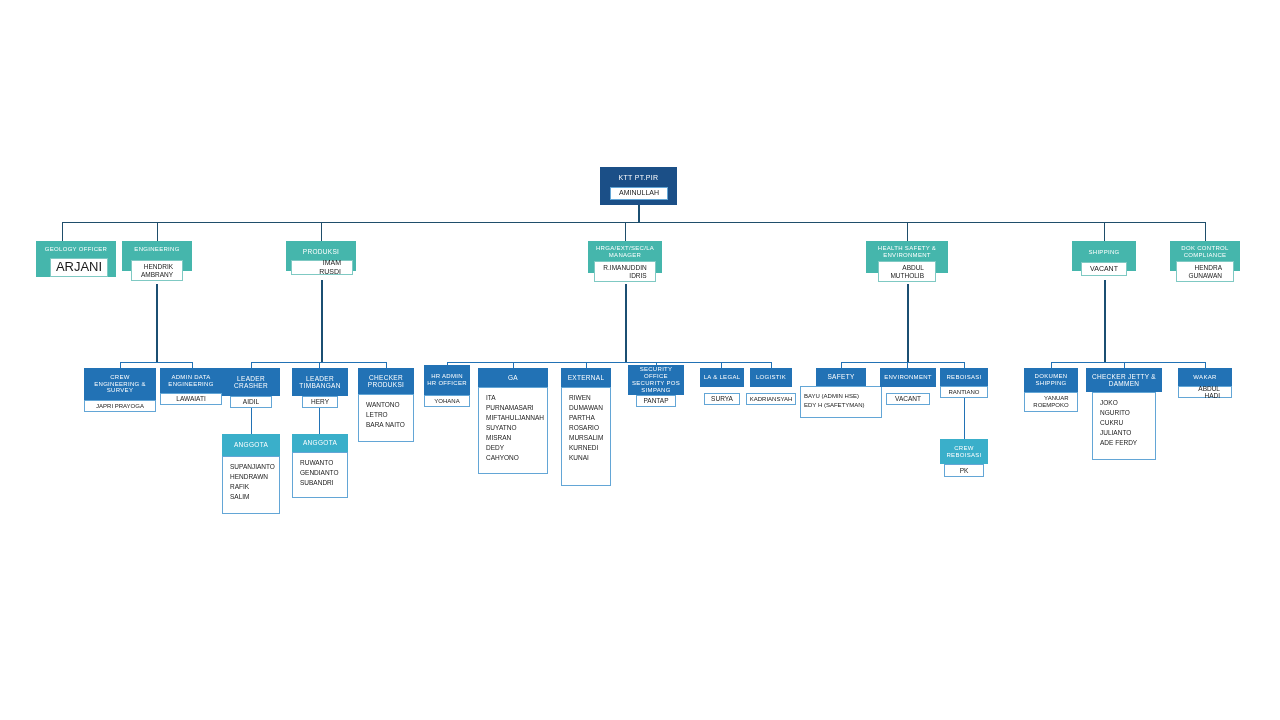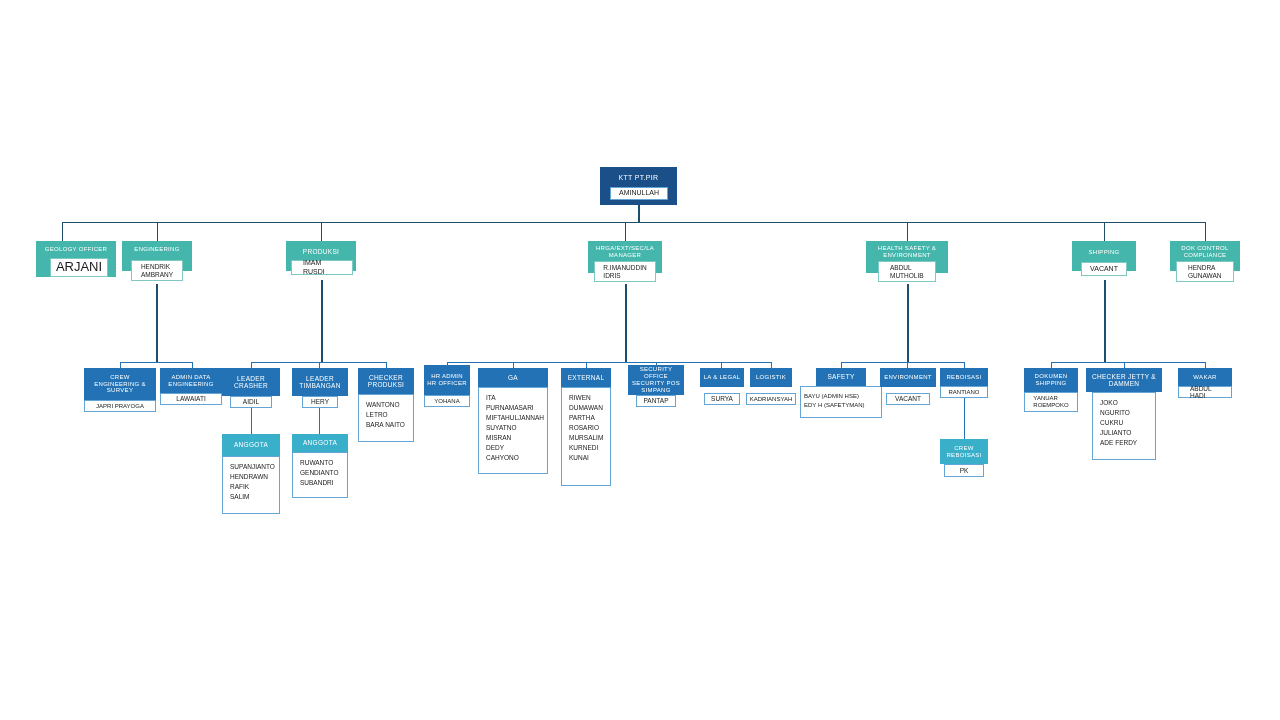--- a/index.html
+++ b/index.html
@@ -17,21 +17,21 @@
   
   .node{position:absolute;box-sizing:border-box;}
   .hdr{box-sizing:border-box;display:flex;align-items:center;justify-content:center;
        text-align:center;color:#ffffff;letter-spacing:.3px;line-height:1.15;
        padding:2px 3px;}
   .hdr.teal{background:#45b6ac;}
   .hdr.blue{background:#2272b5;}
   .hdr.cyan{background:#3aafca;}
 
   .val{box-sizing:border-box;background:#ffffff;border:1px solid #63a6d6;
-       display:flex;align-items:center;justify-content:center;text-align:left;
+       display:flex;align-items:center;justify-content:center;text-align:right;
        color:#1a1a1a;line-height:1.15;padding:1px 11px;}
   .val.teal{border-color:#7fc9c3;}
 
   .list{box-sizing:border-box;background:#ffffff;border:1px solid #63a6d6;
         color:#1a1a1a;padding:5px 6px 5px 7px;line-height:1.55;text-align:left;}
 
   .f6{font-size:6px;} .f65{font-size:6.5px;} .f7{font-size:7px;}
   .f13{font-size:13px;}
 </style>
 </head>

